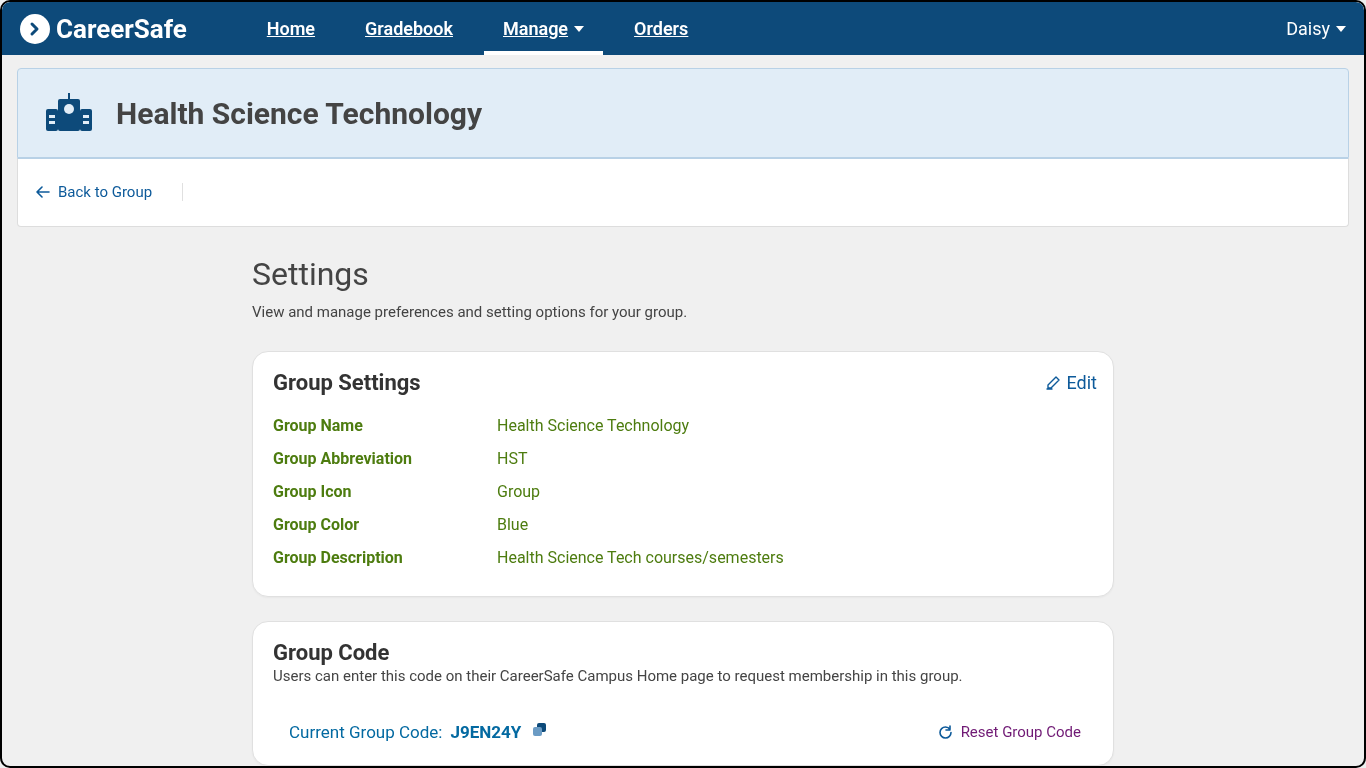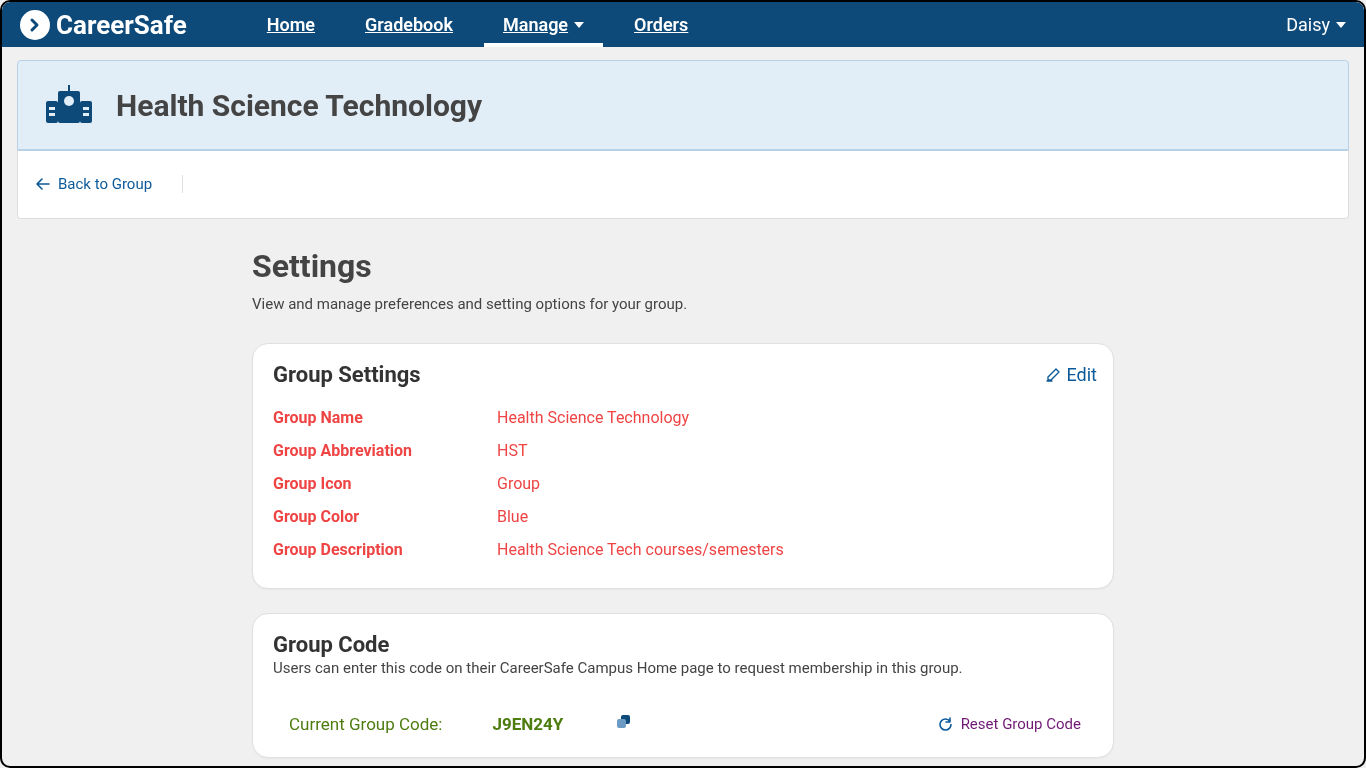--- a/index.html
+++ b/index.html
@@ -7,21 +7,21 @@
     font-family: -apple-system, BlinkMacSystemFont, "Segoe UI", Roboto, "Helvetica Neue", Arial, sans-serif;
     background: #f0f0f0;
     width: 1366px;
     height: 768px;
     overflow: hidden;
     border: 2px solid #000;
     border-radius: 10px;
   }
   .topnav {
     background: #0d4a7a;
-    height: 45px;
+    height: 53px;
     display: flex;
     align-items: center;
     color: #fff;
     padding: 0 18px;
     border-top-left-radius: 8px;
     border-top-right-radius: 8px;
   }
   .logo {
     display: flex;
     align-items: center;
@@ -110,21 +110,21 @@
     padding-right: 30px;
     border-right: 1px solid #e0e0e0;
   }
   .back-link svg { margin-right: 8px; }
   .content {
     width: 862px;
     margin: 28px auto 0 auto;
   }
   .section-title {
     font-size: 32px;
-    font-weight: 700;
+    font-weight: 400;
     color: #444;
     margin-bottom: 10px;
   }
   .section-subtitle {
     font-size: 15px;
     color: #444;
     margin-bottom: 30px;
   }
   .card {
     background: #fff;
@@ -150,21 +150,21 @@
     font-size: 18px;
     cursor: pointer;
     display: inline-flex;
     align-items: center;
   }
   .edit-link svg { margin-right: 6px; }
   .row {
     display: flex;
     padding: 7px 0;
     font-size: 16px;
-    color: #ef4444;
+    color: #4d7c0f;
     align-items: flex-end;
   }
   .row-label {
     width: 224px;
     font-weight: 700;
   }
   .row-value {}
   .row-value.italic { }
   .card-subtext {
     font-size: 15px;
@@ -173,24 +173,23 @@
   }
   .code-row {
     display: flex;
     justify-content: space-between;
     align-items: center;
     margin-top: 36px;
     padding: 0 16px;
   }
   .code-left {
     font-size: 17px;
-    color: #4d7c0f;
-    display: flex;
-    align-items: center;
-    gap: 42px;
+    color: #0369a1;
+    display: flex;
+    align-items: center;
   }
   .code-value {
     font-weight: 700;
     margin-left: 8px;
   }
   .copy-icon {
     margin-left: 10px;
     cursor: pointer;
     color: #0d4a7a;
   }

